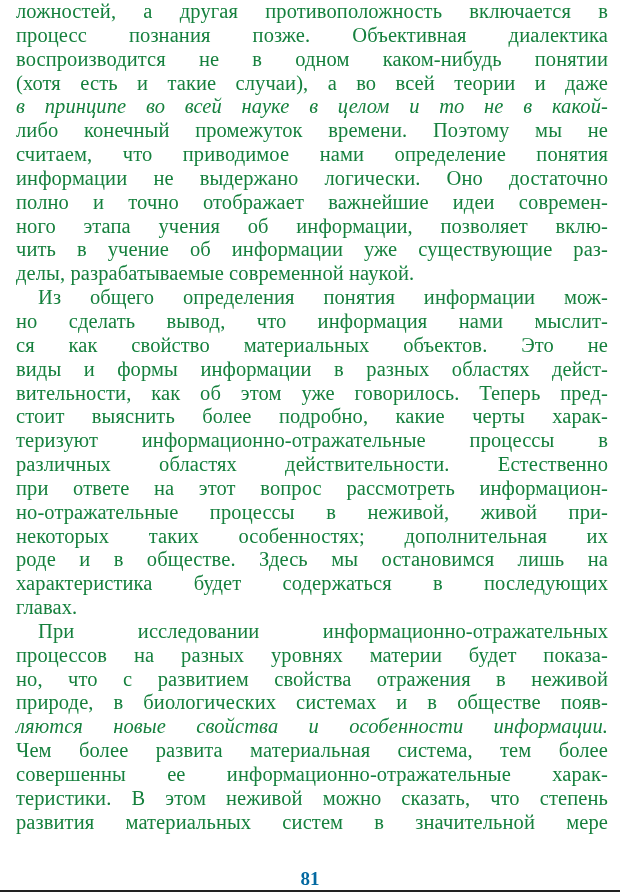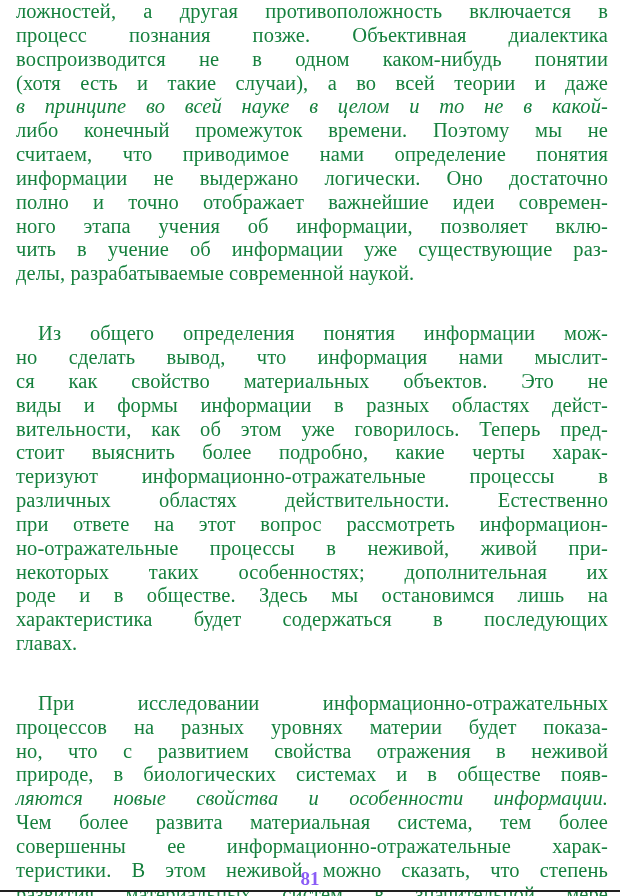--- a/index.html
+++ b/index.html
@@ -8,26 +8,26 @@
     position: absolute; left: 16px; top: 0px; width: 592px;
     font-family: "Liberation Serif", "DejaVu Serif", serif;
     font-size: 20.5px; color: #15803d;
   }
   .line {
     height: 23.85px; line-height: 23.85px;
     white-space: nowrap; text-align: justify; text-align-last: justify;
     letter-spacing: 0.1px;
   }
   .line.last { text-align-last: left; }
-  .line.indent { padding-left: 22px; margin-top: 36px; }
+  .line.indent { padding-left: 22px; }
   .it { font-style: italic; }
   .folio {
     position: absolute; left: 0; top: 868px; width: 620px; text-align: center;
     font-family: "Liberation Serif", "DejaVu Serif", serif; font-weight: bold;
-    font-size: 19px; color: #8b5cf6;
+    font-size: 19px; color: #0369a1;
   }
   .rule {
     position: absolute; left: 0; top: 890px; width: 620px; height: 2px; background: #222;
   }
 </style>
 </head>
 <body>
 
 <div class="page">
 

